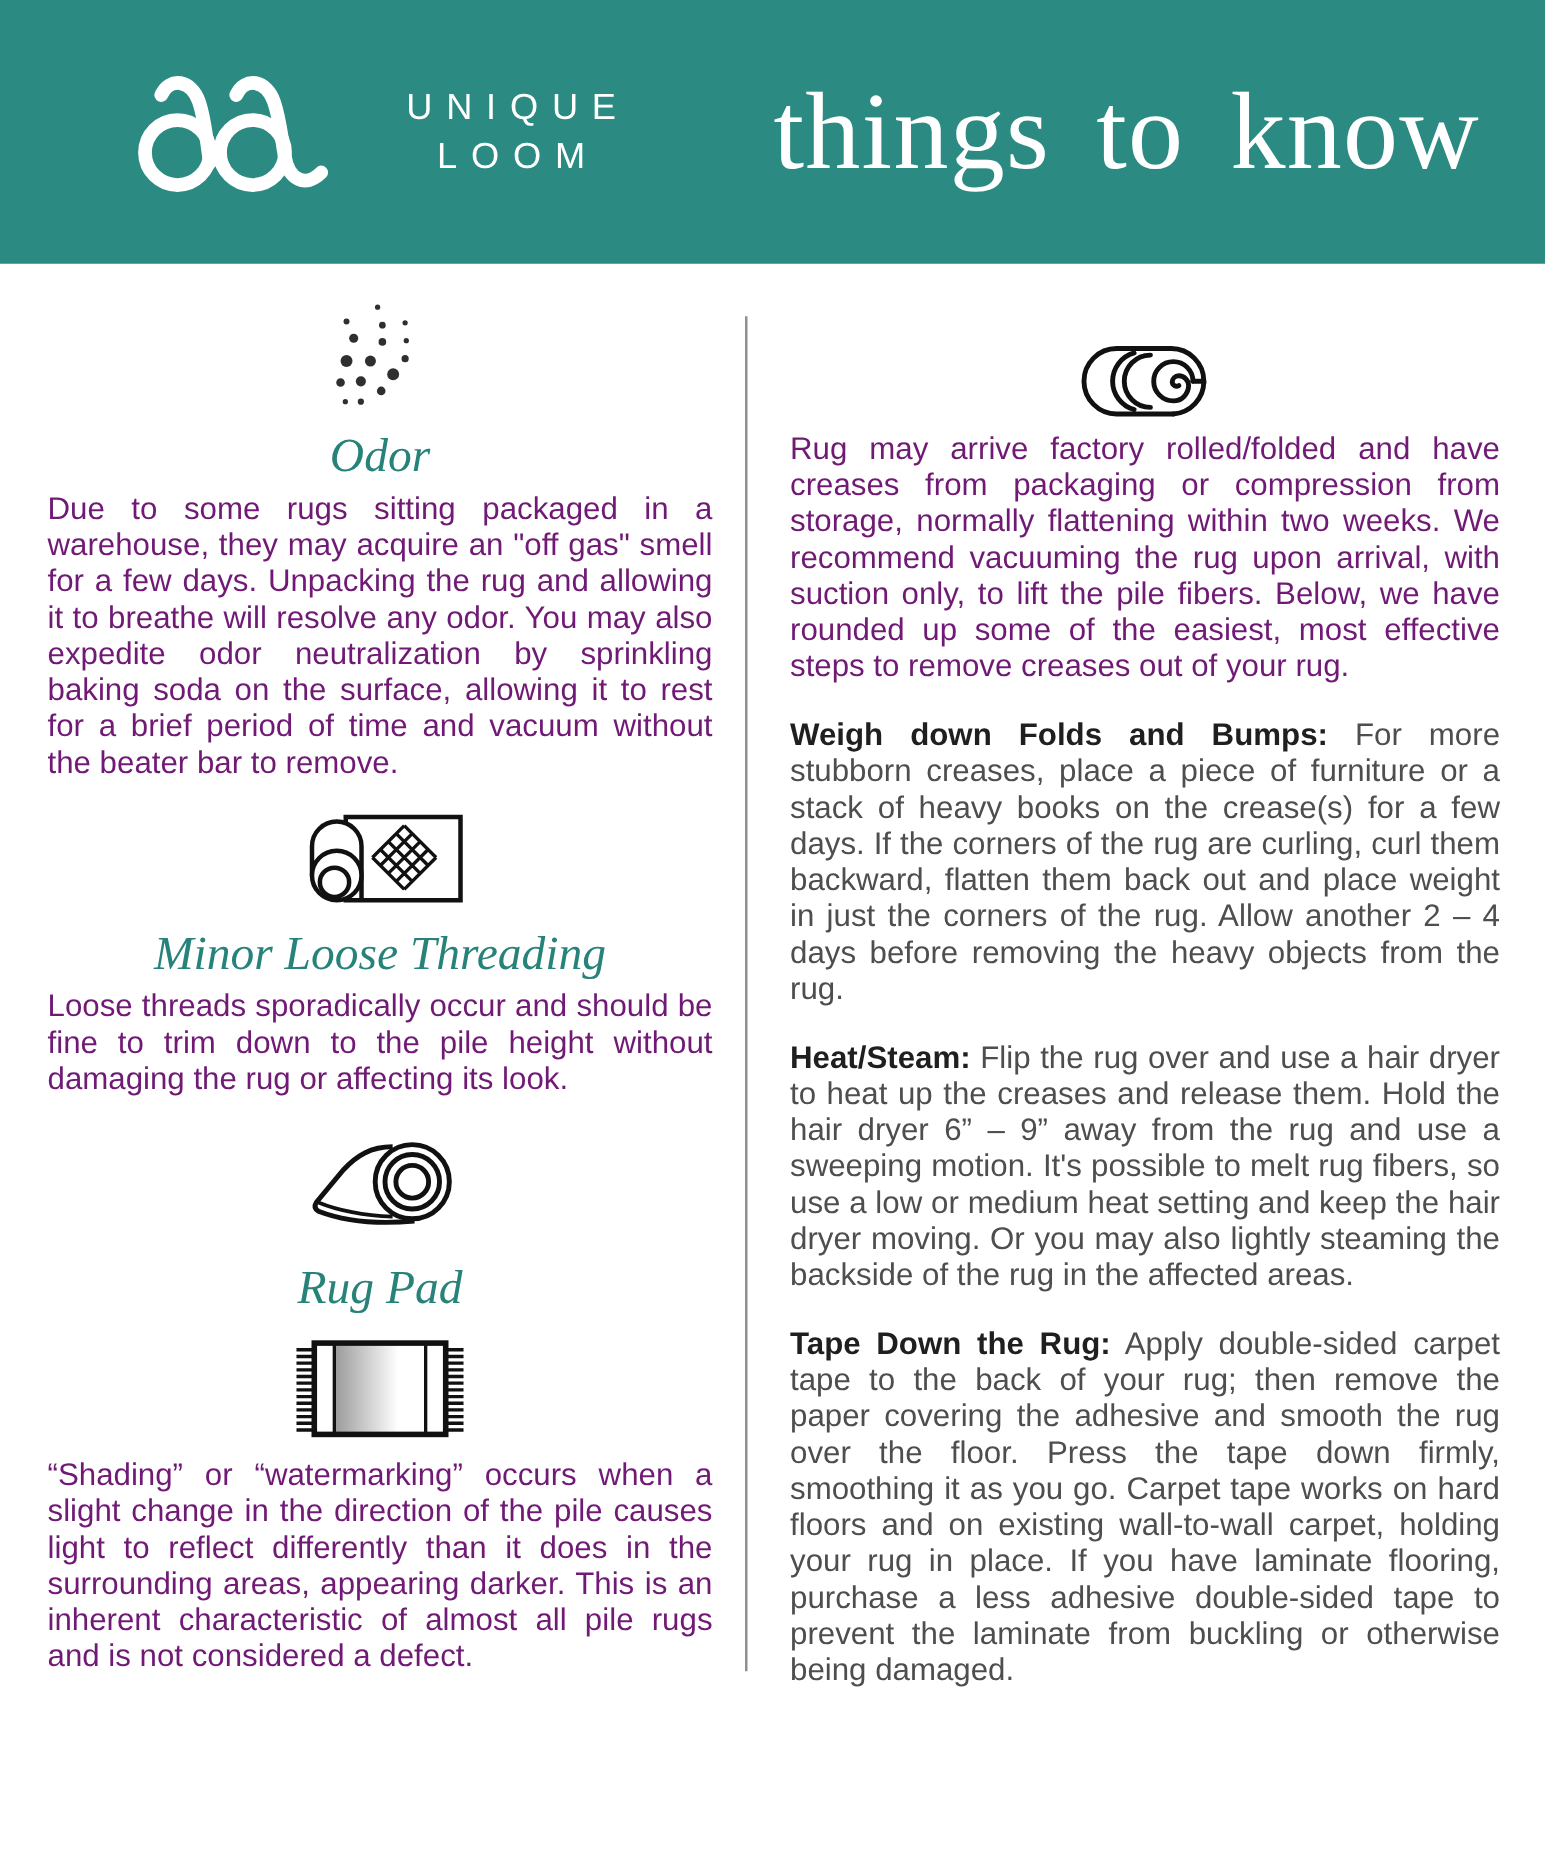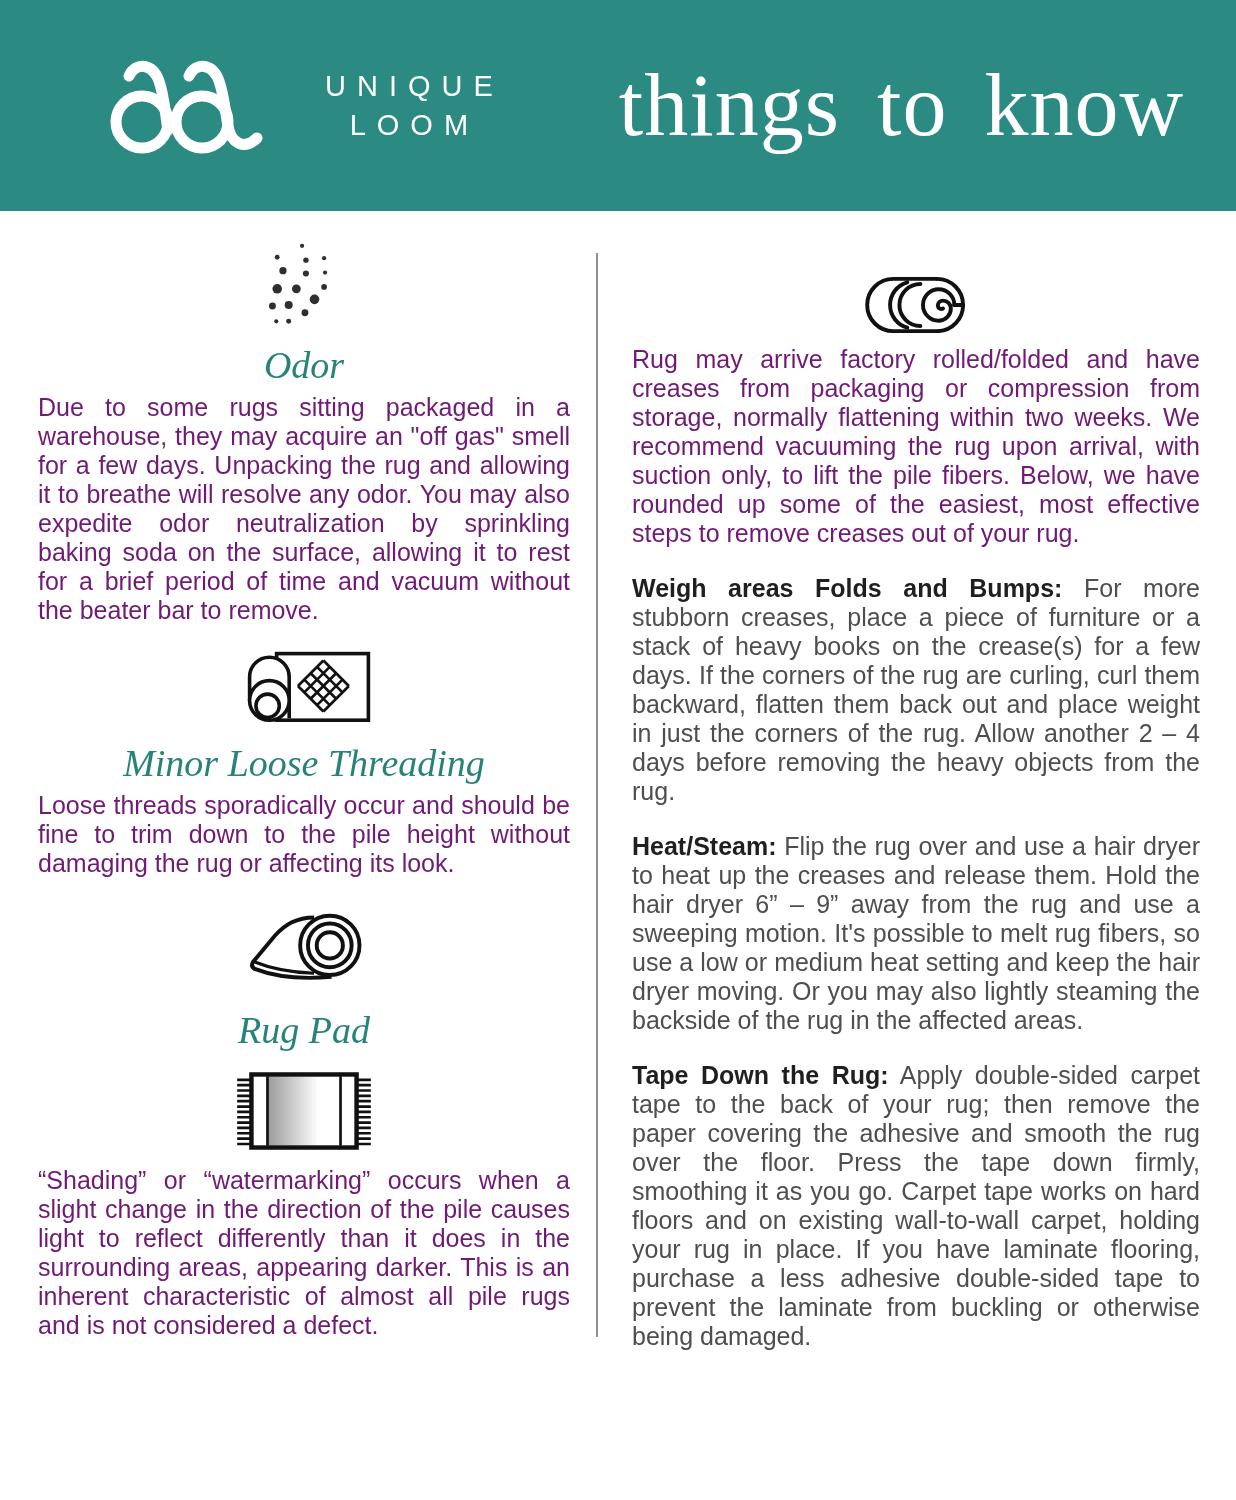--- a/index.html
+++ b/index.html
@@ -170,20 +170,20 @@
           <path d="M71,15 A24,24 0 0 0 71,63"></path>
           <path d="M90,9 A30,30 0 0 1 120,39 L110,39"></path>
           <path d="M92,69 A30,30 0 0 0 120,39"></path>
           <path d="M110,39 A18,18 0 1 0 92,57 A14,14 0 0 0 106,43 A9,9 0 0 0 97,34 A6,6 0 0 0 91,40 A4,4 0 0 0 97,43"></path>
         </svg>
       </div>
       <p class="sec-body">Rug may arrive factory rolled/folded and have creases from packaging or compression from storage, normally flattening within two weeks. We recommend vacuuming the rug upon arrival, with suction only, to lift the pile fibers. Below, we have rounded up some of the easiest, most effective steps to remove creases out of your rug.</p>
     </section>
 
 
-    <p class="tip"><b>Weigh areas Folds and Bumps:</b> <span>For more stubborn creases, place a piece of furniture or a stack of heavy books on the crease(s) for a few days. If the corners of the rug are curling, curl them backward, flatten them back out and place weight in just the corners of the rug. Allow another 2 – 4 days before removing the heavy objects from the rug.</span></p>
+    <p class="tip"><b>Weigh down Folds and Bumps:</b> <span>For more stubborn creases, place a piece of furniture or a stack of heavy books on the crease(s) for a few days. If the corners of the rug are curling, curl them backward, flatten them back out and place weight in just the corners of the rug. Allow another 2 – 4 days before removing the heavy objects from the rug.</span></p>
 
     <p class="tip"><b>Heat/Steam:</b> <span>Flip the rug over and use a hair dryer to heat up the creases and release them. Hold the hair dryer 6” – 9” away from the rug and use a sweeping motion. It's possible to melt rug fibers, so use a low or medium heat setting and keep the hair dryer moving. Or you may also lightly steaming the backside of the rug in the affected areas.</span></p>
 
     <p class="tip tip-last"><b>Tape Down the Rug:</b> <span>Apply double-sided carpet tape to the back of your rug; then remove the paper covering the adhesive and smooth the rug over the floor. Press the tape down firmly, smoothing it as you go. Carpet tape works on hard floors and on existing wall-to-wall carpet, holding your rug in place. If you have laminate flooring, purchase a less adhesive double-sided tape to prevent the laminate from buckling or otherwise being damaged.</span></p>
 
   </div>
 </div>
 
 </body></html>

